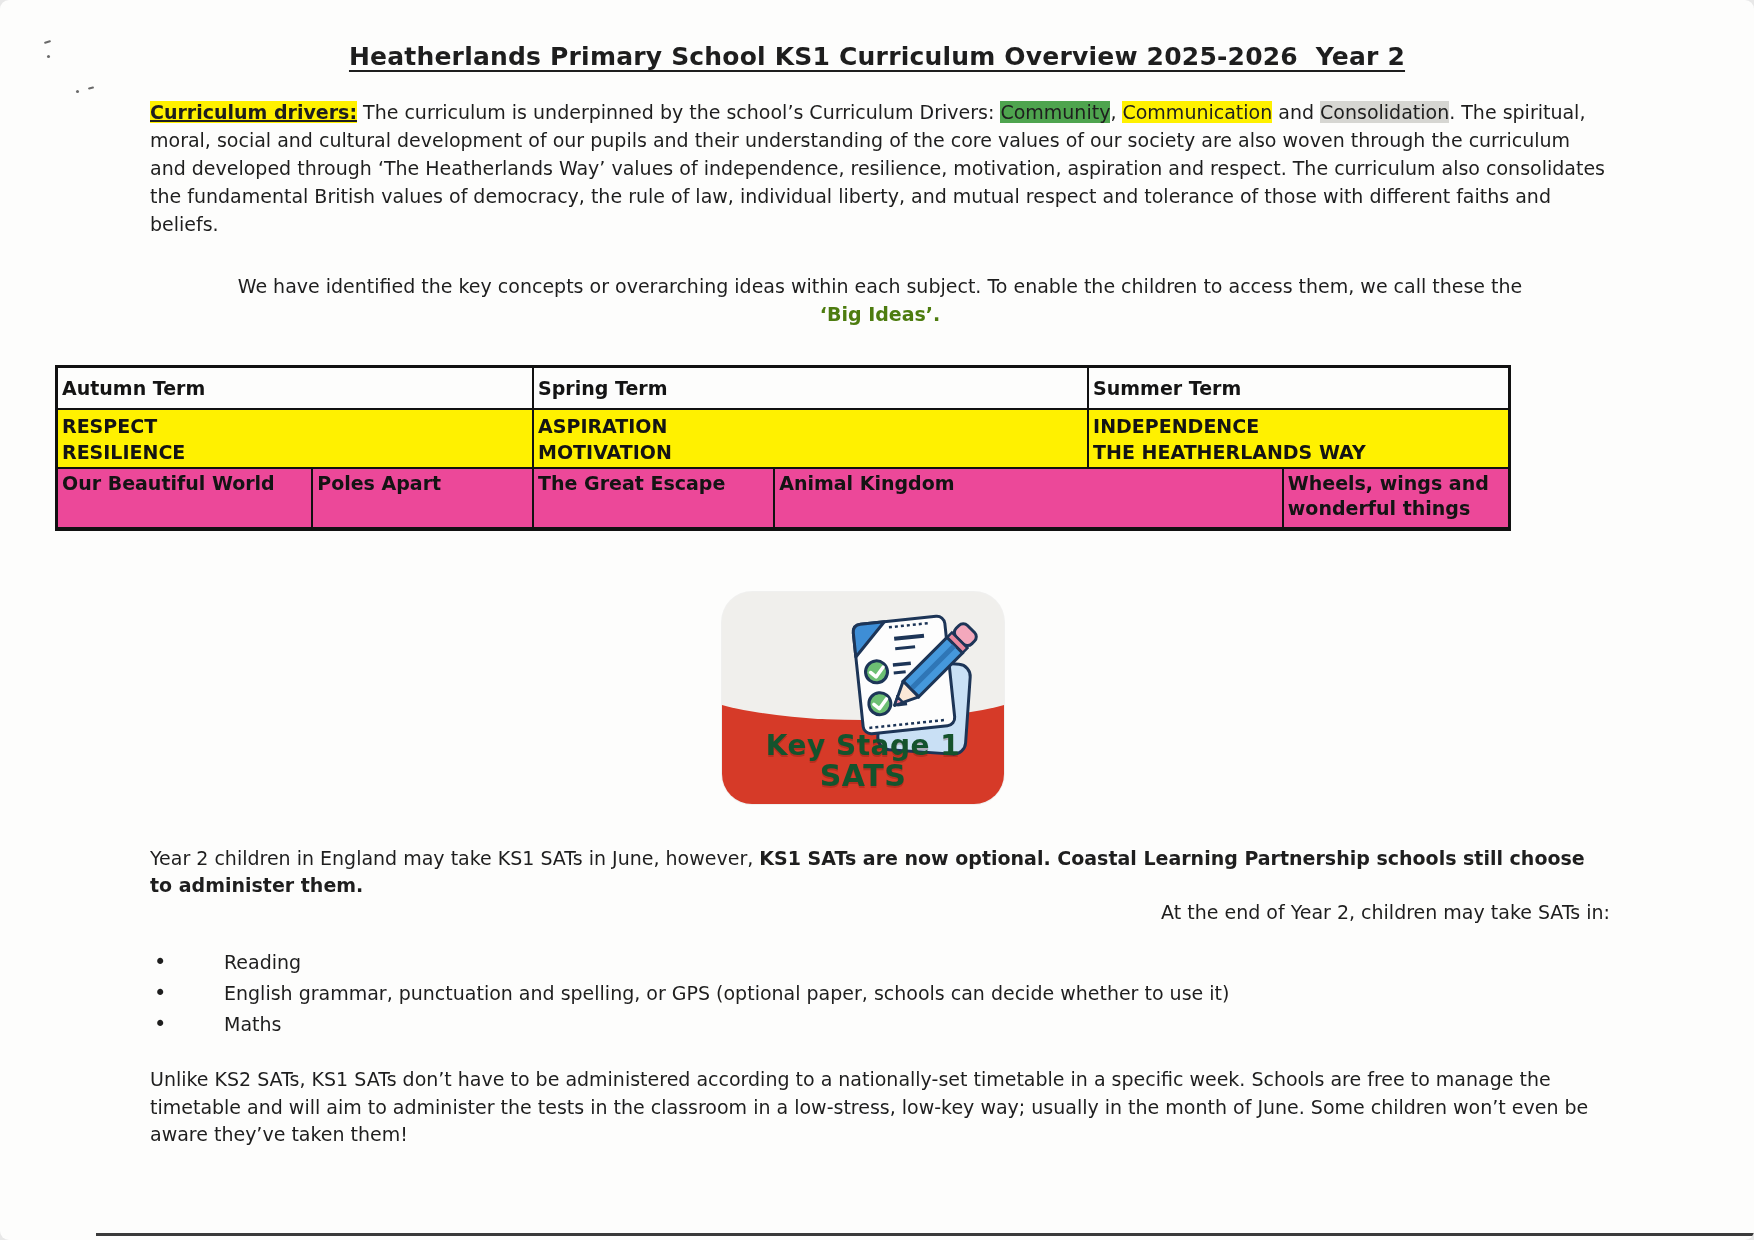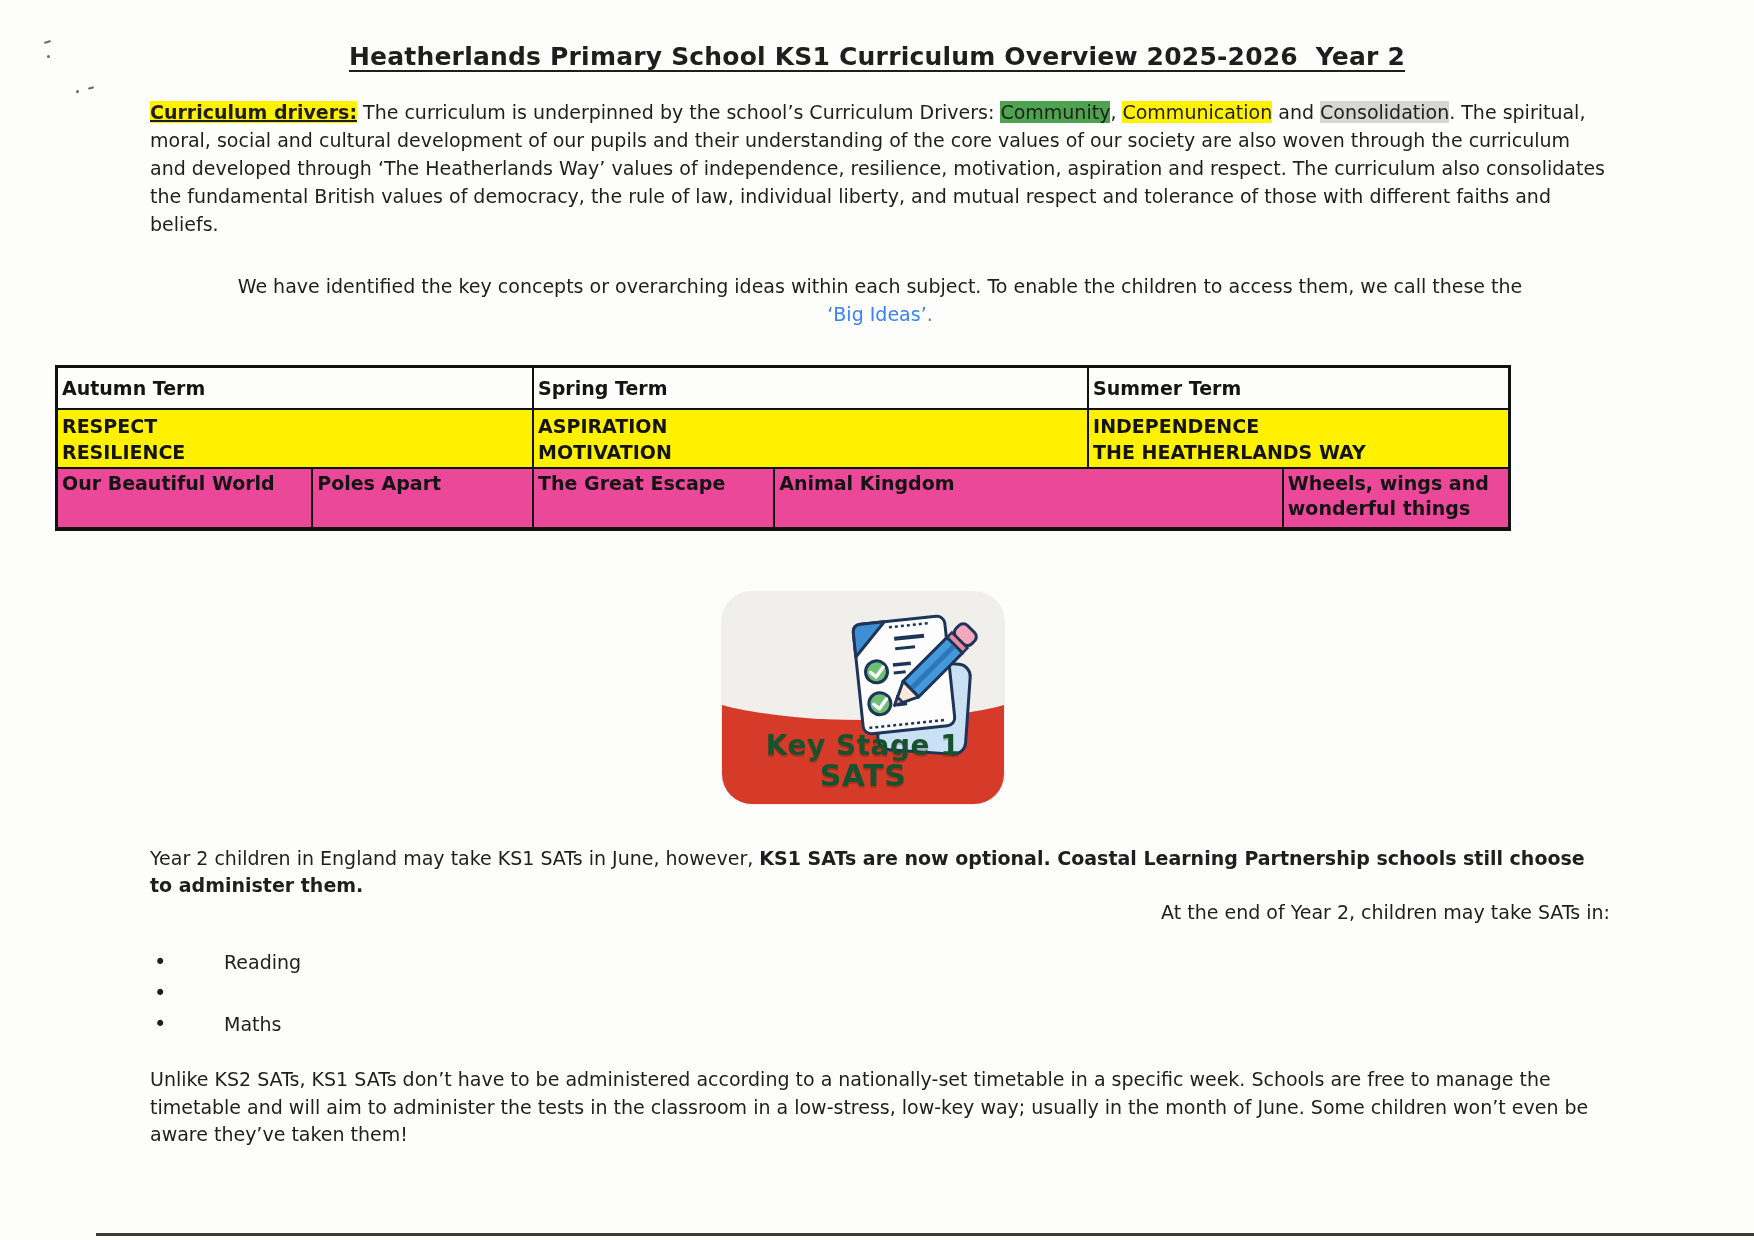--- a/index.html
+++ b/index.html
@@ -3,20 +3,21 @@
 <meta charset="utf-8">
 <style>
   html,body{margin:0;padding:0;background:#e8e8e8;}
   .page{
     position:relative;
     width:1754px;height:1240px;
     background:#fdfdfc;
     font-family:"DejaVu Sans","Liberation Sans",sans-serif;
     color:#1e1e1e;
     overflow:hidden;
+    border-radius:9px;
   }
   
   .mark{position:absolute;background:#6a6a6a;border-radius:2px;}
   .mark1{left:44px;top:41px;width:7px;height:2px;transform:rotate(-18deg);}
   .mark2{left:47px;top:55px;width:3px;height:3px;border-radius:50%;}
   .mark3{left:76px;top:90px;width:3px;height:3px;border-radius:50%;}
   .mark4{left:88px;top:87px;width:6px;height:2px;transform:rotate(-12deg);}
   .scan-line{position:absolute;left:96px;right:0;bottom:4px;height:3px;background:#3b3b3b;}
 
   .title{
@@ -27,21 +28,21 @@
     white-space:pre;
     letter-spacing:0.2px;
   }
   .para{position:absolute;left:150px;width:1460px;font-size:19px;line-height:28px;}
   .para1{top:98px;}
   .hl-yellow{background:#fff100;}
   .hl-green{background:#4ea44e;}
   .hl-grey{background:#d6d6d2;}
   .drivers-label{font-weight:bold;text-decoration:underline;text-decoration-thickness:2px;}
   .para-center{top:272px;text-align:center;}
-  .pink{color:#3b82f6;font-weight:normal;}
+  .pink{color:#4d7c0f;font-weight:bold;}
 
   .term-table{
     position:absolute;top:365px;left:55px;width:1456px;
     border-collapse:collapse;table-layout:fixed;
     font-size:19px;font-weight:bold;text-align:left;color:#141414;
   }
   .term-table td{border:2px solid #111;padding:0 4px;}
   .term-table{border:3px solid #111;}
   .row-terms td{height:40px;background:#fdfdfc;}
   .row-values td{height:57px;background:#fff100;line-height:26px;}
@@ -182,20 +183,21 @@
     <div class="sats-line2">At the end of Year 2, children may take SATs in:</div>
   </div>
 
   <ul class="bullets">
     <li>
       <span class="dot">•</span>
       <span>Reading</span>
     </li>
     <li>
       <span class="dot">•</span>
+      <span>English grammar, punctuation and spelling, or GPS (optional paper, schools can decide whether to use it)</span>
     </li>
     <li>
       <span class="dot">•</span>
       <span>Maths</span>
     </li>
   </ul>
 
   <div class="para final-para">Unlike KS2 SATs, KS1 SATs don’t have to be administered according to a nationally-set timetable in a specific week. Schools are free to manage the timetable and will aim to administer the tests in the classroom in a low-stress, low-key way; usually in the month of June. Some children won’t even be aware they’ve taken them!</div>
 
   <div class="scan-line"></div>

